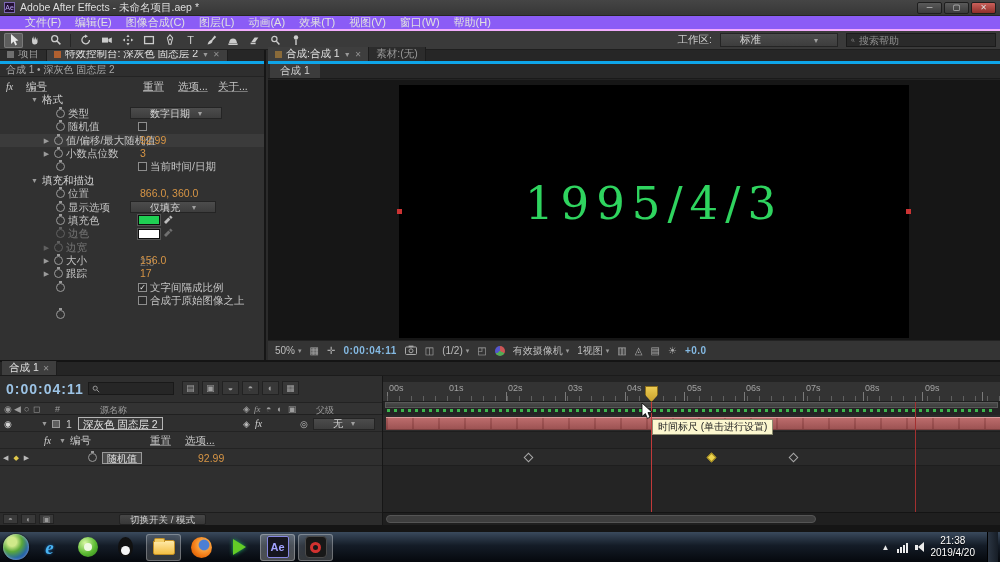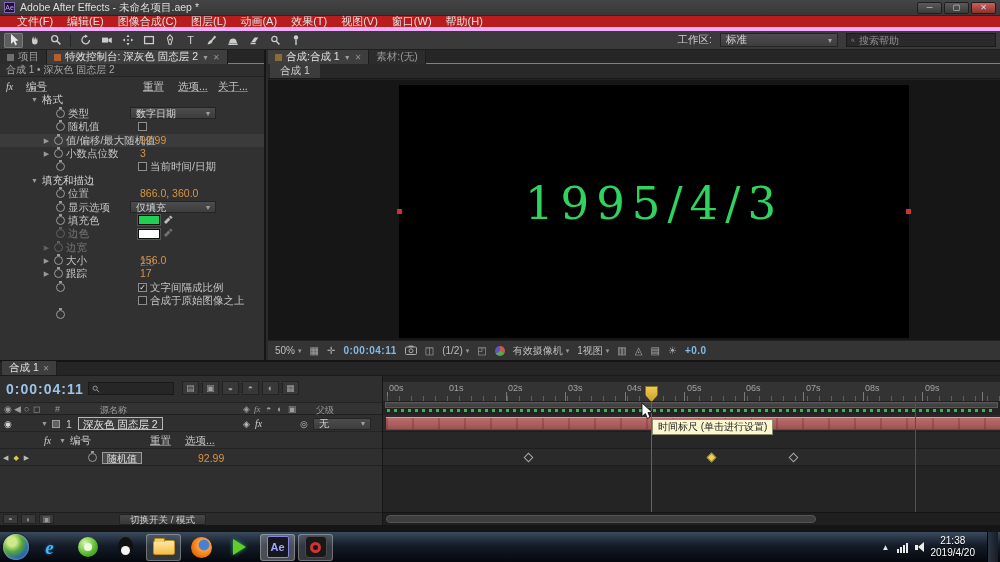--- a/index.html
+++ b/index.html
@@ -8,38 +8,38 @@
   #app { position:relative; width:1000px; height:562px; background:#2b2b2b; color:#c8c8c8; font-size:11px; }
 
   
   .titlebar { position:absolute; top:0; left:0; right:0; height:16px; background:linear-gradient(#454545,#373737); border-bottom:1px solid #262626; display:flex; align-items:center; gap:5px; padding:0 4px; }
   .ae-logo { width:11px; height:11px; background:#241036; border:1px solid #7b68b0; color:#b9a9f2; font-size:7px; line-height:9px; text-align:center; flex:0 0 auto; }
   .title-text { font-size:10.5px; color:#dddddd; white-space:nowrap; }
   .win-btns { margin-left:auto; display:flex; gap:2px; }
   .win-btn { width:25px; height:12px; border:1px solid #1e1e1e; border-radius:2px; background:linear-gradient(#5a5a5a,#3b3b3b); color:#ddd; font-size:8px; line-height:10px; text-align:center; }
   .win-btn.close { background:linear-gradient(#c9605a,#8f2f2a); }
 
-  .menubar { position:absolute; top:16px; left:0; right:0; height:15px; background:#b91c1c; border-bottom:4px solid #f0abfc; display:flex; align-items:center; padding-left:10px; }
+  .menubar { position:absolute; top:16px; left:0; right:0; height:15px; background:#8b5cf6; border-bottom:2px solid #f0abfc; display:flex; align-items:center; padding-left:18px; }
   .menu-item { padding:0 7px; font-size:11px; color:#e0e0e0; white-space:nowrap; }
 
   .toolbar { position:absolute; top:31px; left:0; right:0; height:19px; background:#3a3a3a; border-bottom:1px solid #1f1f1f; display:flex; align-items:center; padding:0 4px; gap:2px; }
   .tool { width:19px; height:15px; display:flex; align-items:center; justify-content:center; color:#cccccc; border-radius:2px; font-size:11px; }
   .tool svg { display:block; }
   .tool.active { background:#5d5d5d; box-shadow:inset 0 0 0 1px #7a7a7a; }
   .tool-sep { width:1px; height:13px; background:#262626; margin:0 3px; }
   .toolbar-right { margin-left:auto; display:flex; align-items:center; gap:8px; }
   .ws-label { color:#cccccc; font-size:10.5px; }
-  .dd { background:linear-gradient(#4c4c4c,#3d3d3d); border:1px solid #242424; height:14px; display:flex; align-items:center; justify-content:space-between; padding:0 5px; font-size:10.5px; color:#d5d5d5; white-space:nowrap; }
+  .dd { background:linear-gradient(#4c4c4c,#3d3d3d); border:1px solid #242424; height:14px; display:flex; align-items:center; justify-content:space-between; padding:0 19px; font-size:10.5px; color:#d5d5d5; white-space:nowrap; }
   .dd::after { content:"▾"; font-size:8px; color:#a0a0a0; margin-left:8px; }
   .searchbox { width:150px; height:14px; background:#2a2a2a; border:1px solid #1b1b1b; display:flex; align-items:center; gap:4px; padding:0 4px; }
   .searchbox input { flex:1; background:transparent; border:none; outline:none; color:#bdbdbd; font-size:10px; font-family:inherit; }
   .searchbox input::placeholder { color:#8f8f8f; }
 
   
-  .panel-tabs { height:14px; background:#262626; display:flex; border-bottom:1px solid #0ea5e9; }
+  .panel-tabs { height:14px; background:#262626; display:flex; align-items:flex-end; border-bottom:3px solid #0ea5e9; }
   .ptab { height:14px; display:flex; align-items:center; gap:4px; padding:0 7px; background:#2c2c2c; color:#9a9a9a; font-size:10.5px; border-right:1px solid #1d1d1d; white-space:nowrap; }
   .ptab.active { background:#3e3e3e; color:#e0e0e0; }
   .tiny-x { font-size:8px; color:#909090; }
   .tiny-sq { width:7px; height:7px; background:#6f6f6f; display:inline-block; }
 
   
   .left-panel { position:absolute; top:50px; left:0; width:266px; height:310px; background:#313131; border-right:2px solid #161616; overflow:hidden; }
   .breadcrumb { height:13px; background:#2e2e2e; border-bottom:1px solid #232323; font-size:10px; color:#a8a8a8; display:flex; align-items:center; padding:0 6px; white-space:nowrap; }
   .fx-rows { position:absolute; top:30px; left:0; right:0; }
   .fxrow { position:relative; height:13.4px; line-height:13px; white-space:nowrap; font-size:10.5px; color:#c3c3c3; }

